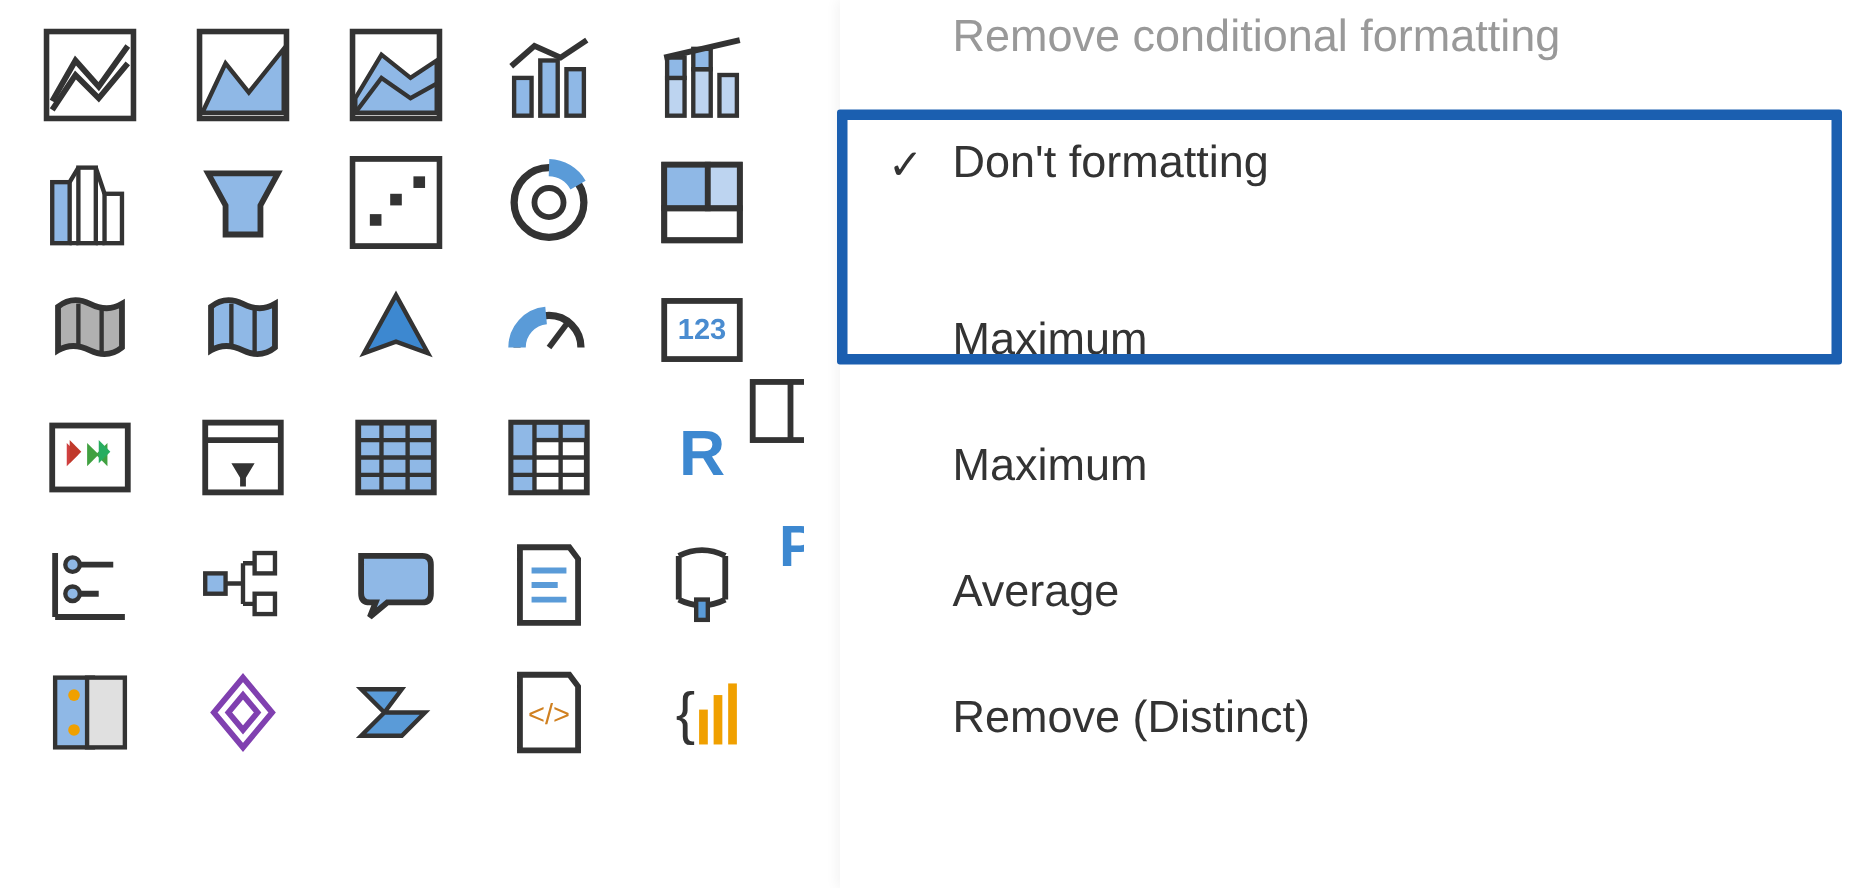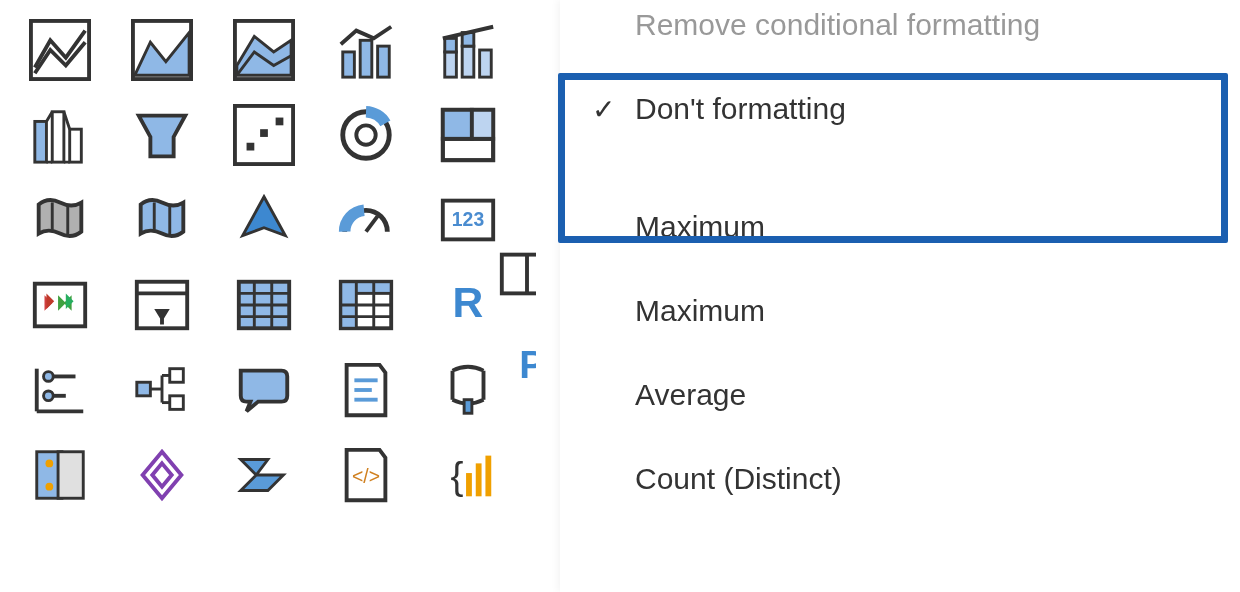--- a/index.html
+++ b/index.html
@@ -339,17 +339,17 @@
   <div class="menu-gap"></div>
   <div class="menu-item">
     <span>Maximum</span>
   </div>
   <div class="menu-gap"></div>
   <div class="menu-item">
     <span>Average</span>
   </div>
   <div class="menu-gap"></div>
   <div class="menu-item">
-    <span>Count (Distinct)</span>
+    <span>Remove (Distinct)</span>
   </div>
 </div>
 
 <div class="highlight-box"></div>
 
 </body></html>

